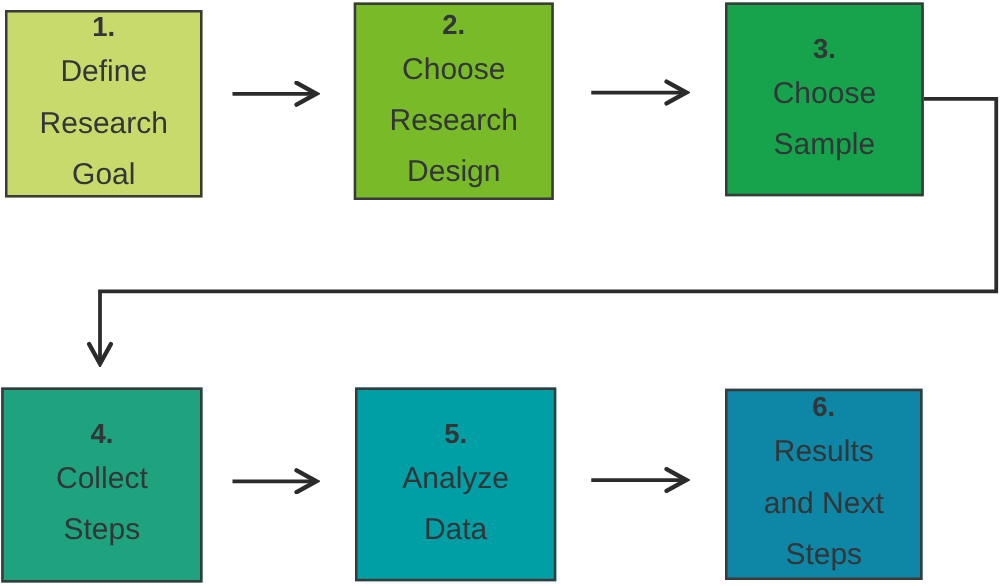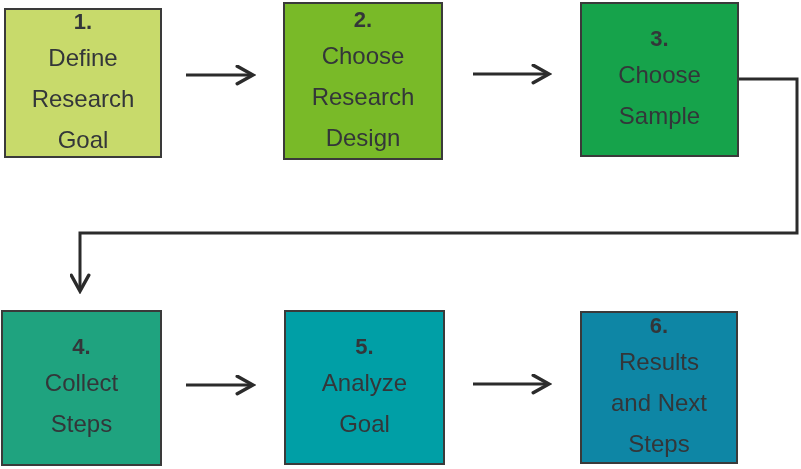--- a/index.html
+++ b/index.html
@@ -73,21 +73,21 @@
 
   <div class="box b4" style="background-color: rgb(31, 163, 127); border-color: rgb(58, 58, 58);">
     <div class="num">4.</div>
     <div class="label">Collect
 Steps</div>
   </div>
 
   <div class="box b5" style="background-color: rgb(0, 159, 166); border-color: rgb(58, 58, 58);">
     <div class="num">5.</div>
     <div class="label">Analyze
-Goal</div>
+Data</div>
   </div>
 
   <div class="box b6" style="background-color: rgb(14, 134, 165); border-color: rgb(58, 58, 58);">
     <div class="num">6.</div>
     <div class="label">Results
 and Next
 Steps</div>
   </div>
 
 </div>

